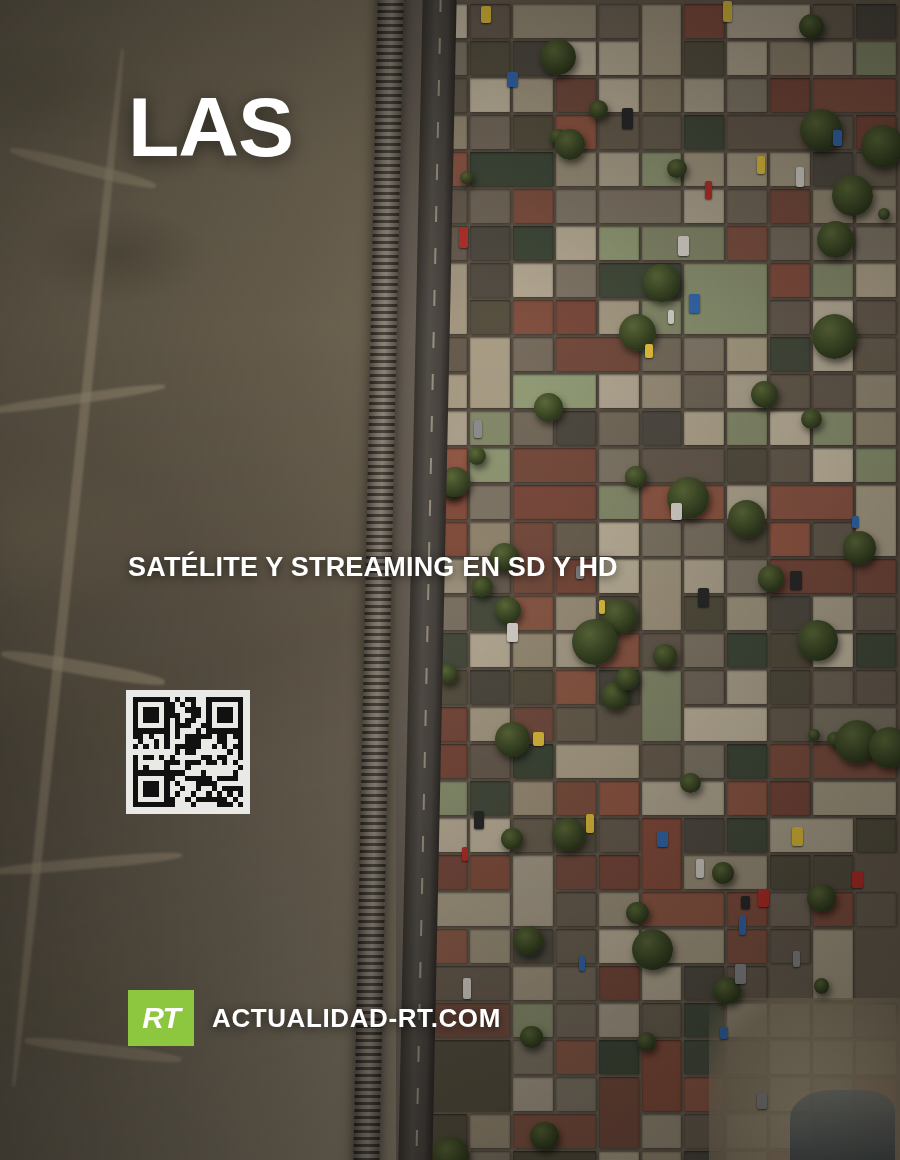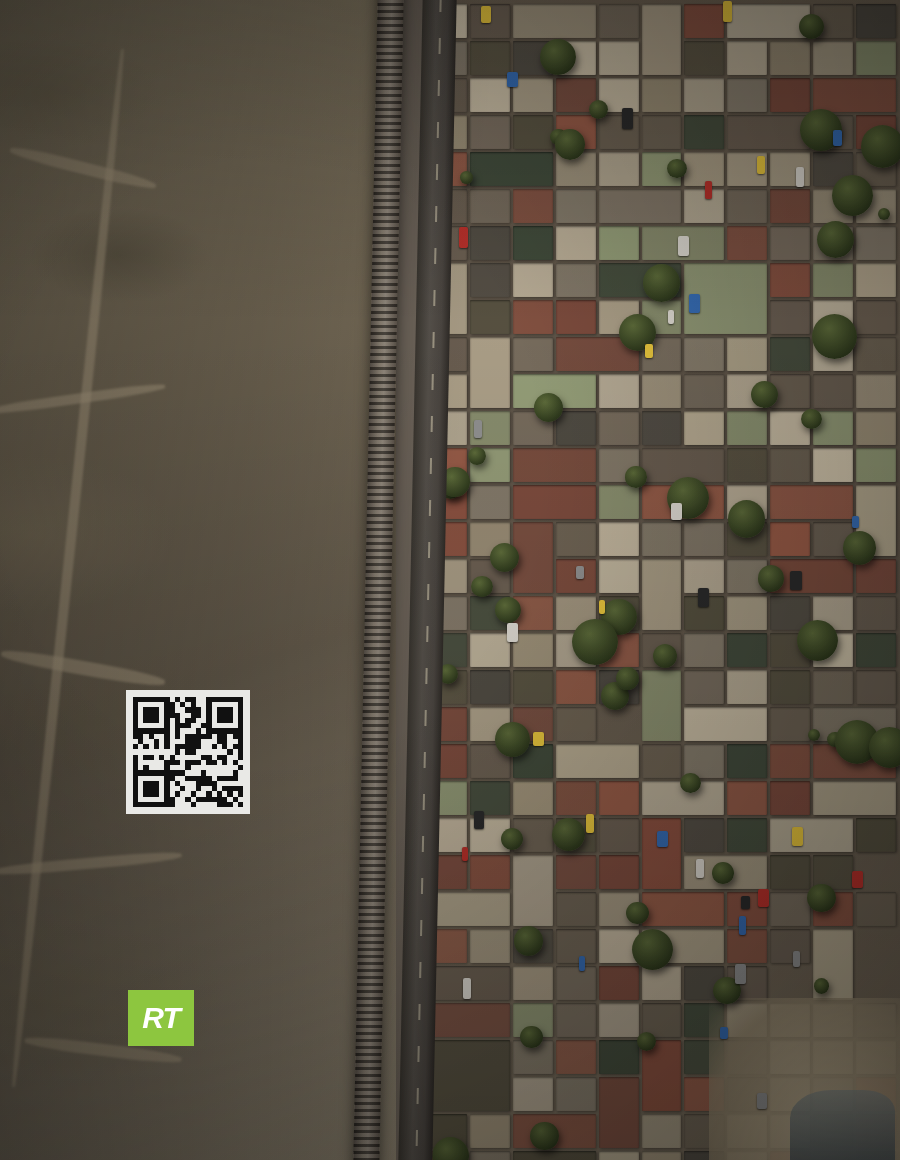--- a/index.html
+++ b/index.html
@@ -638,23 +638,25 @@
     <div class="barrier"></div>
     <div class="highway"></div>
 
     <div class="left-shade"></div>
     <div class="vignette"></div>
   </div>
 
   <div class="content">
 
     <div class="headline">
+      <div>LAS</div>
     </div>
 
     <div class="subhead">
+      <div>SATÉLITE Y STREAMING EN SD Y HD</div>
     </div>
 
     <div class="qr">
       <div class="qr-grid" id="qr-grid">
           <i></i>
           <i></i>
           <i></i>
           <i></i>
           <i></i>
           <i></i>
@@ -1096,16 +1098,17 @@
         </div>
     </div>
 
     <div class="event">
     </div>
 
     <div class="footer">
       <div class="rt-logo">
         <span>RT</span>
       </div>
+      <div class="site">ACTUALIDAD-RT.COM</div>
     </div>
 
   </div>
 </div>
 
 </body></html>

